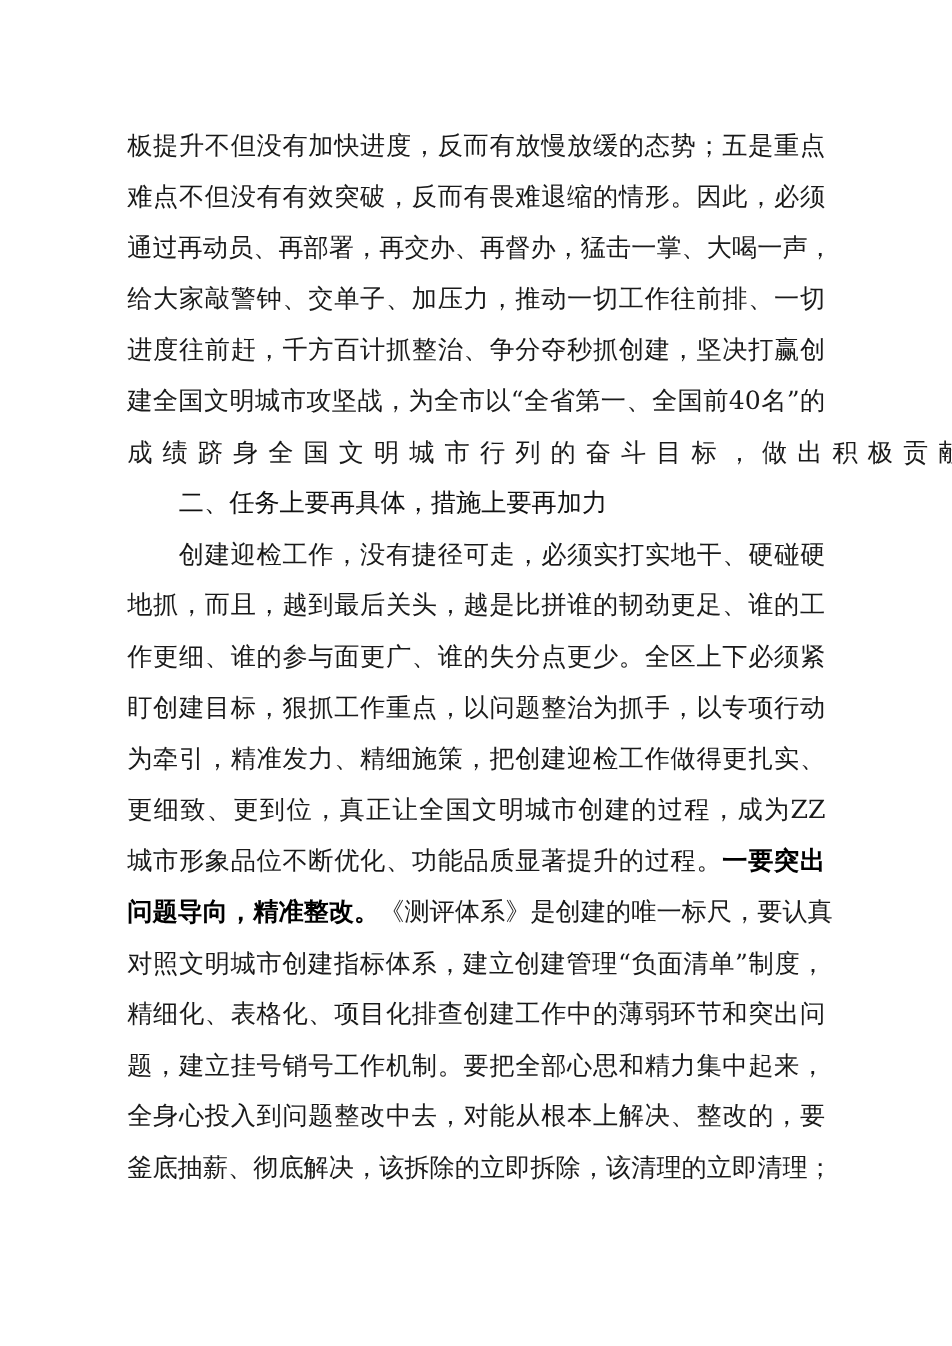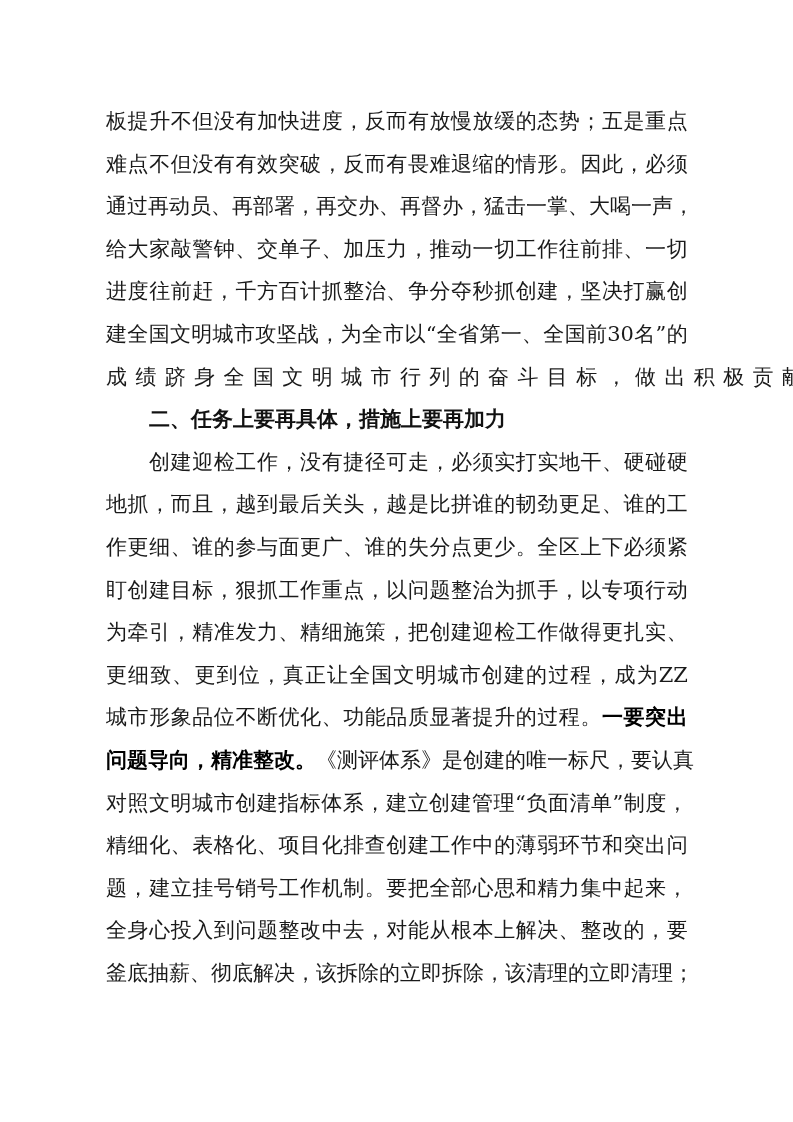--- a/index.html
+++ b/index.html
@@ -36,21 +36,21 @@
       justify-content: flex-start;
     }
     .line.last span.ch {
       margin-right: 8.4px;
     }
     .line.indent {
       padding-left: 43px;
     }
     .line.heading {
       font-family: "DejaVu Sans", "Liberation Sans", sans-serif;
-      font-weight: bold;
+      font-weight: normal;
       font-size: 21px;
       justify-content: flex-start;
       color: #111111;
     }
     .ch {
       display: inline-block;
     }
     .bold {
       font-weight: bold;
       color: #000000;
@@ -224,21 +224,21 @@
       <span class="ch">以</span>
       <span class="ch">“</span>
       <span class="ch">全</span>
       <span class="ch">省</span>
       <span class="ch">第</span>
       <span class="ch">一</span>
       <span class="ch">、</span>
       <span class="ch">全</span>
       <span class="ch">国</span>
       <span class="ch">前</span>
-      <span class="ch">30</span>
+      <span class="ch">40</span>
       <span class="ch">名</span>
       <span class="ch">”</span>
       <span class="ch">的</span>
     </div>
     <div class="line last">
       <span class="ch">成</span>
       <span class="ch">绩</span>
       <span class="ch">跻</span>
       <span class="ch">身</span>
       <span class="ch">全</span>

